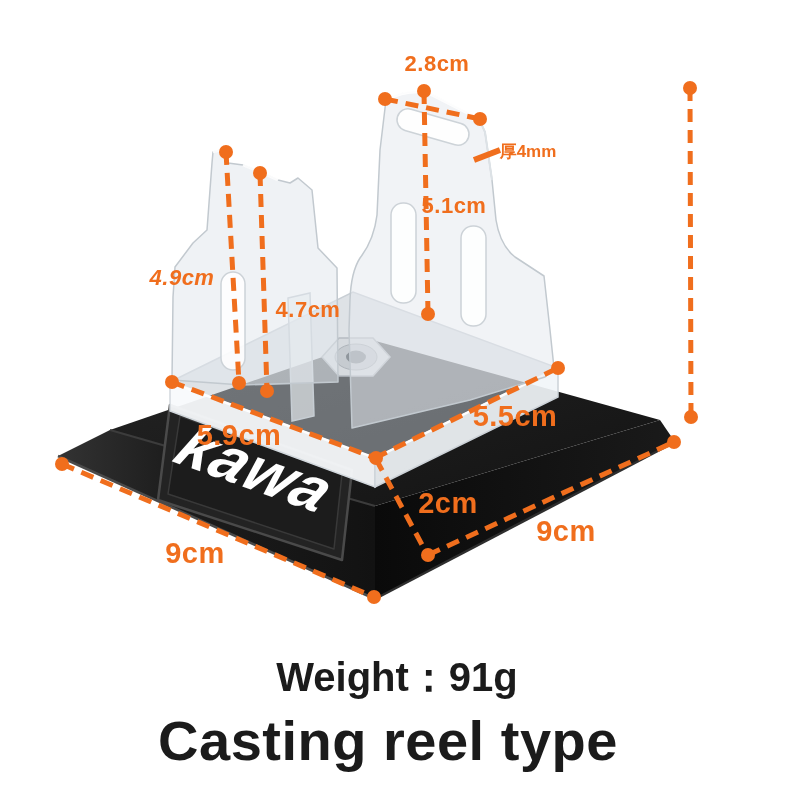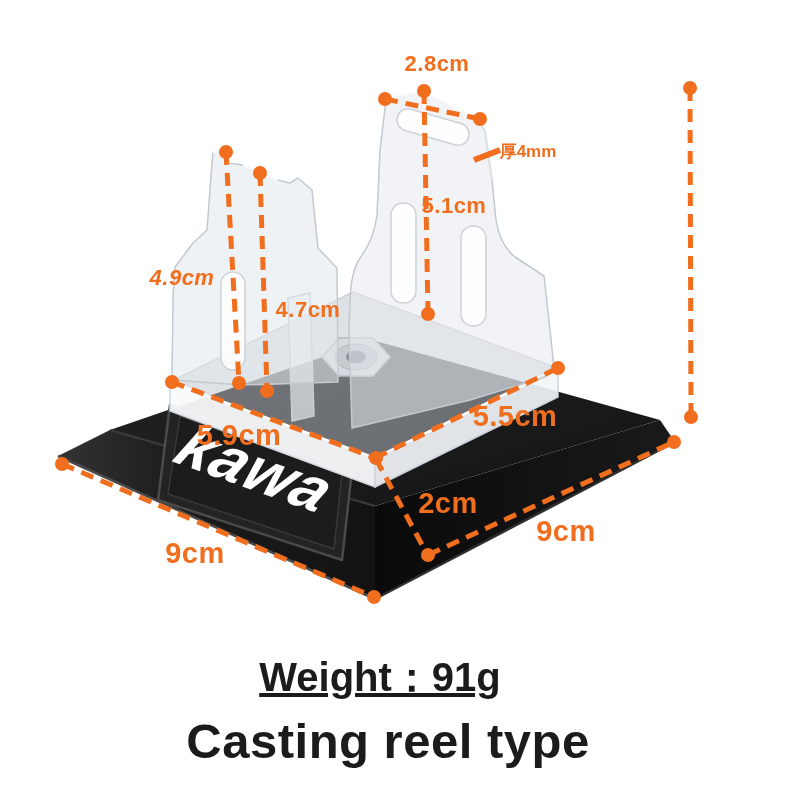--- a/index.html
+++ b/index.html
@@ -14,21 +14,21 @@
     color:var(--accent); font-weight:700; font-size:22px;
     white-space:nowrap; letter-spacing:0.5px; line-height:1;
   }
   .dim.small{ font-size:17px; letter-spacing:0; }
   .dim.mid{ font-size:29px; }
   .caption{
     position:absolute; transform:translate(-50%,-50%);
     color:var(--ink); white-space:nowrap; line-height:1;
   }
   .caption.weight{ font-size:40px; font-weight:600; }
-  .caption.type{ font-size:49px; font-weight:700; letter-spacing:0.5px; }
+  .caption.type{ font-size:56px; font-weight:700; letter-spacing:0.5px; }
 </style>
 </head>
 <body>
 
 <div class="stage">
 
   <svg width="800" height="800" viewBox="0 0 800 800">
     <defs>
       <linearGradient id="gLeftFace" x1="0" y1="0" x2="1" y2="0">
         <stop offset="0" stop-color="#333333"></stop>
@@ -135,16 +135,16 @@
   <div class="dim small" style="left:528px; top:151px;">厚4mm</div>
   <div class="dim" style="left:454px; top:206px;">5.1cm</div>
   <div class="dim" style="left:182px; top:278px;font-style:italic;">4.9cm</div>
   <div class="dim" style="left:308px; top:278px;margin-top:32px;">4.7cm</div>
   <div class="dim mid" style="left:239px; top:435px;">5.9cm</div>
   <div class="dim mid" style="left:515px; top:416px;">5.5cm</div>
   <div class="dim mid" style="left:448px; top:503px;">2cm</div>
   <div class="dim mid" style="left:566px; top:531px;">9cm</div>
   <div class="dim mid" style="left:195px; top:553px;">9cm</div>
 
-  <div class="caption weight" style="left:380px; top:677px;text-decoration:underline;">Weight：91g</div>
+  <div class="caption weight" style="left:397px; top:677px;">Weight：91g</div>
   <div class="caption type" style="left:388px; top:741px;">Casting reel type</div>
 
 </div>
 
 </body></html>

